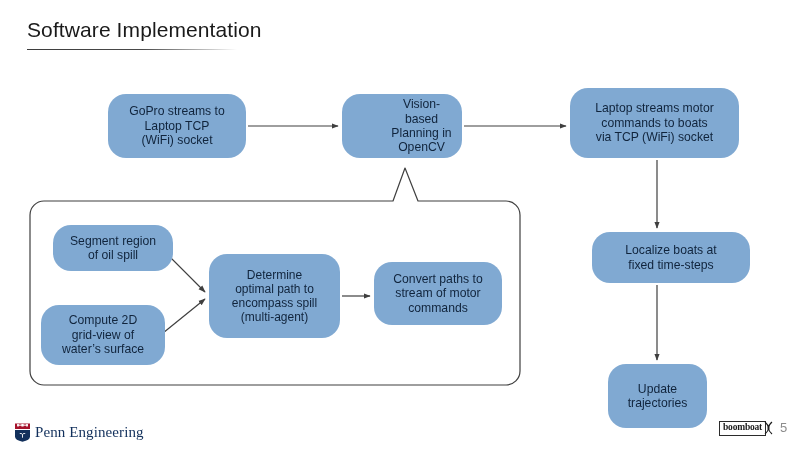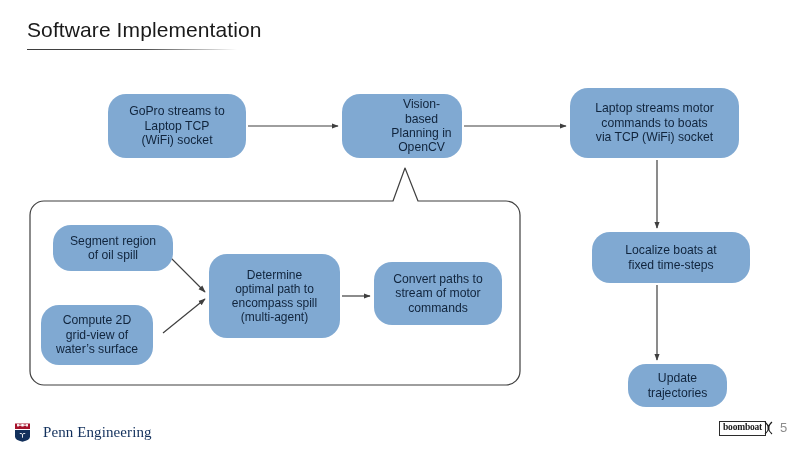--- a/index.html
+++ b/index.html
@@ -65,34 +65,34 @@
     line-height: 1.18;
     font-size: 12.2px;
     padding: 3px 6px;
     white-space: pre-line;
   }
 
   #node-gopro      { left: 108px; top: 94px;  width: 138px; height: 64px; }
   #node-vision     { left: 342px; top: 94px;  width: 120px; height: 64px; padding-left: 45px; }
   #node-laptop     { left: 570px; top: 88px;  width: 169px; height: 70px; }
   #node-localize   { left: 592px; top: 232px; width: 158px; height: 51px; }
-  #node-update     { left: 628px; top: 364px; width: 99px;  height: 43px; }
+  #node-update     { left: 608px; top: 364px; width: 99px;  height: 64px; }
   #node-segment    { left: 41px;  top: 225px; width: 120px; height: 46px; margin-left: 12px; }
-  #node-compute    { left: 41px;  top: 305px; width: 112px; height: 60px; }
+  #node-compute    { left: 41px;  top: 305px; width: 124px; height: 60px; }
   #node-determine  { left: 209px; top: 254px; width: 131px; height: 84px; font-size: 12px; }
   #node-convert    { left: 374px; top: 262px; width: 128px; height: 63px; }
 
   
   .penn-logo {
     position: absolute;
     left: 14px;
     top: 423px;
     display: flex;
     align-items: center;
-    gap: 12px;
+    gap: 4px;
   }
   .penn-shield {
     position: relative;
     width: 17px;
     height: 19px;
   }
   .penn-word {
     font-family: "Liberation Serif", serif;
     font-size: 15px;
     color: #12305c;

